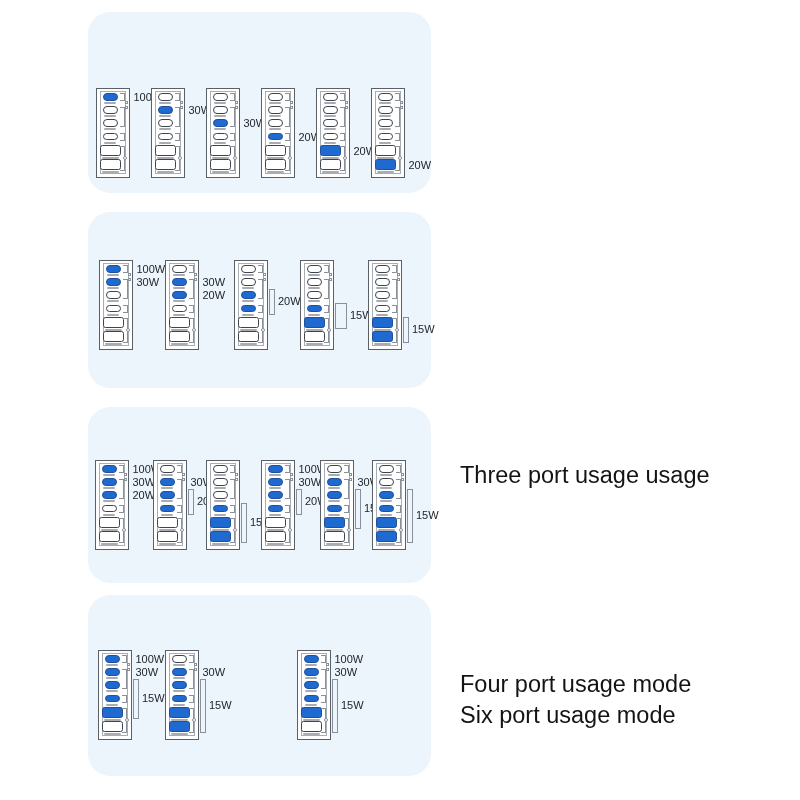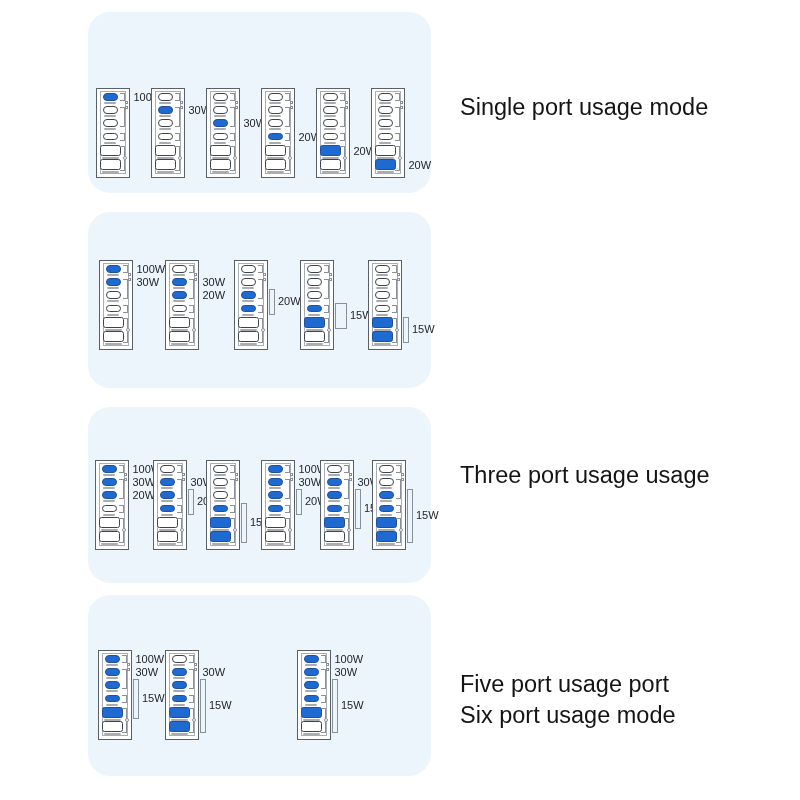--- a/index.html
+++ b/index.html
@@ -37,28 +37,25 @@
 </style>
 </head>
 <body>
 
 <div class="stage">
   <div class="section-bg" style="left:88px;top:12px;width:343px;height:181px;"></div>
   <div class="section-bg" style="left:88px;top:212px;width:343px;height:176px;"></div>
   <div class="section-bg" style="left:88px;top:407px;width:343px;height:176px;"></div>
   <div class="section-bg" style="left:88px;top:595px;width:343px;height:181px;"></div>
 
-  <div class="caption" style="top:92px;" id="cap0">
-      <div>Single port usage mode</div>
-    </div>
   <div class="caption" style="top:460px;" id="cap2">
       <div>Three port usage usage</div>
     </div>
   <div class="caption" style="top:669px;" id="cap3">
-      <div>Five port usage port</div>
+      <div>Four port usage mode</div>
       <div>Six port usage mode</div>
     </div>
 
   <div id="chargers-layer">
       <div class="charger" style="left: 96px; top: 88px;">
         <div class="body"></div>
         <div class="face"></div>
         <div class="port oval active" style="top: 5.25px;"></div>
         <div class="sub" style="left: 8px; width: 12px; top: 14px;"></div>
         <div class="port oval" style="top: 18.25px;"></div>

